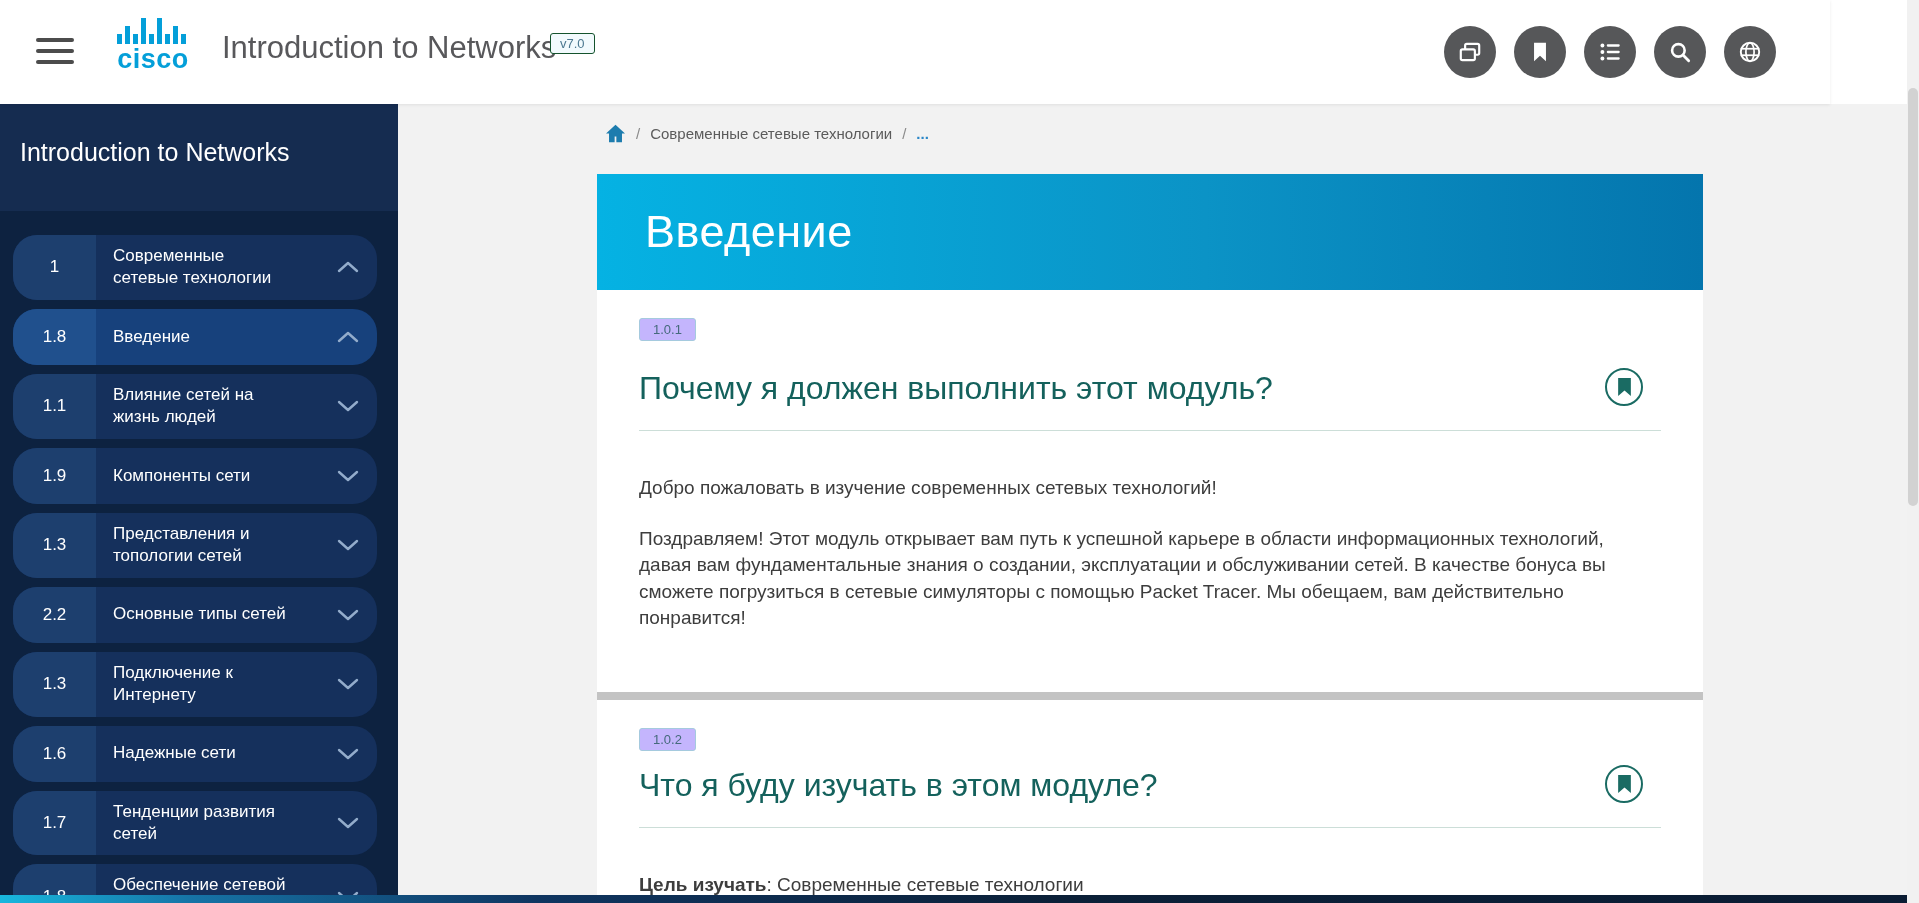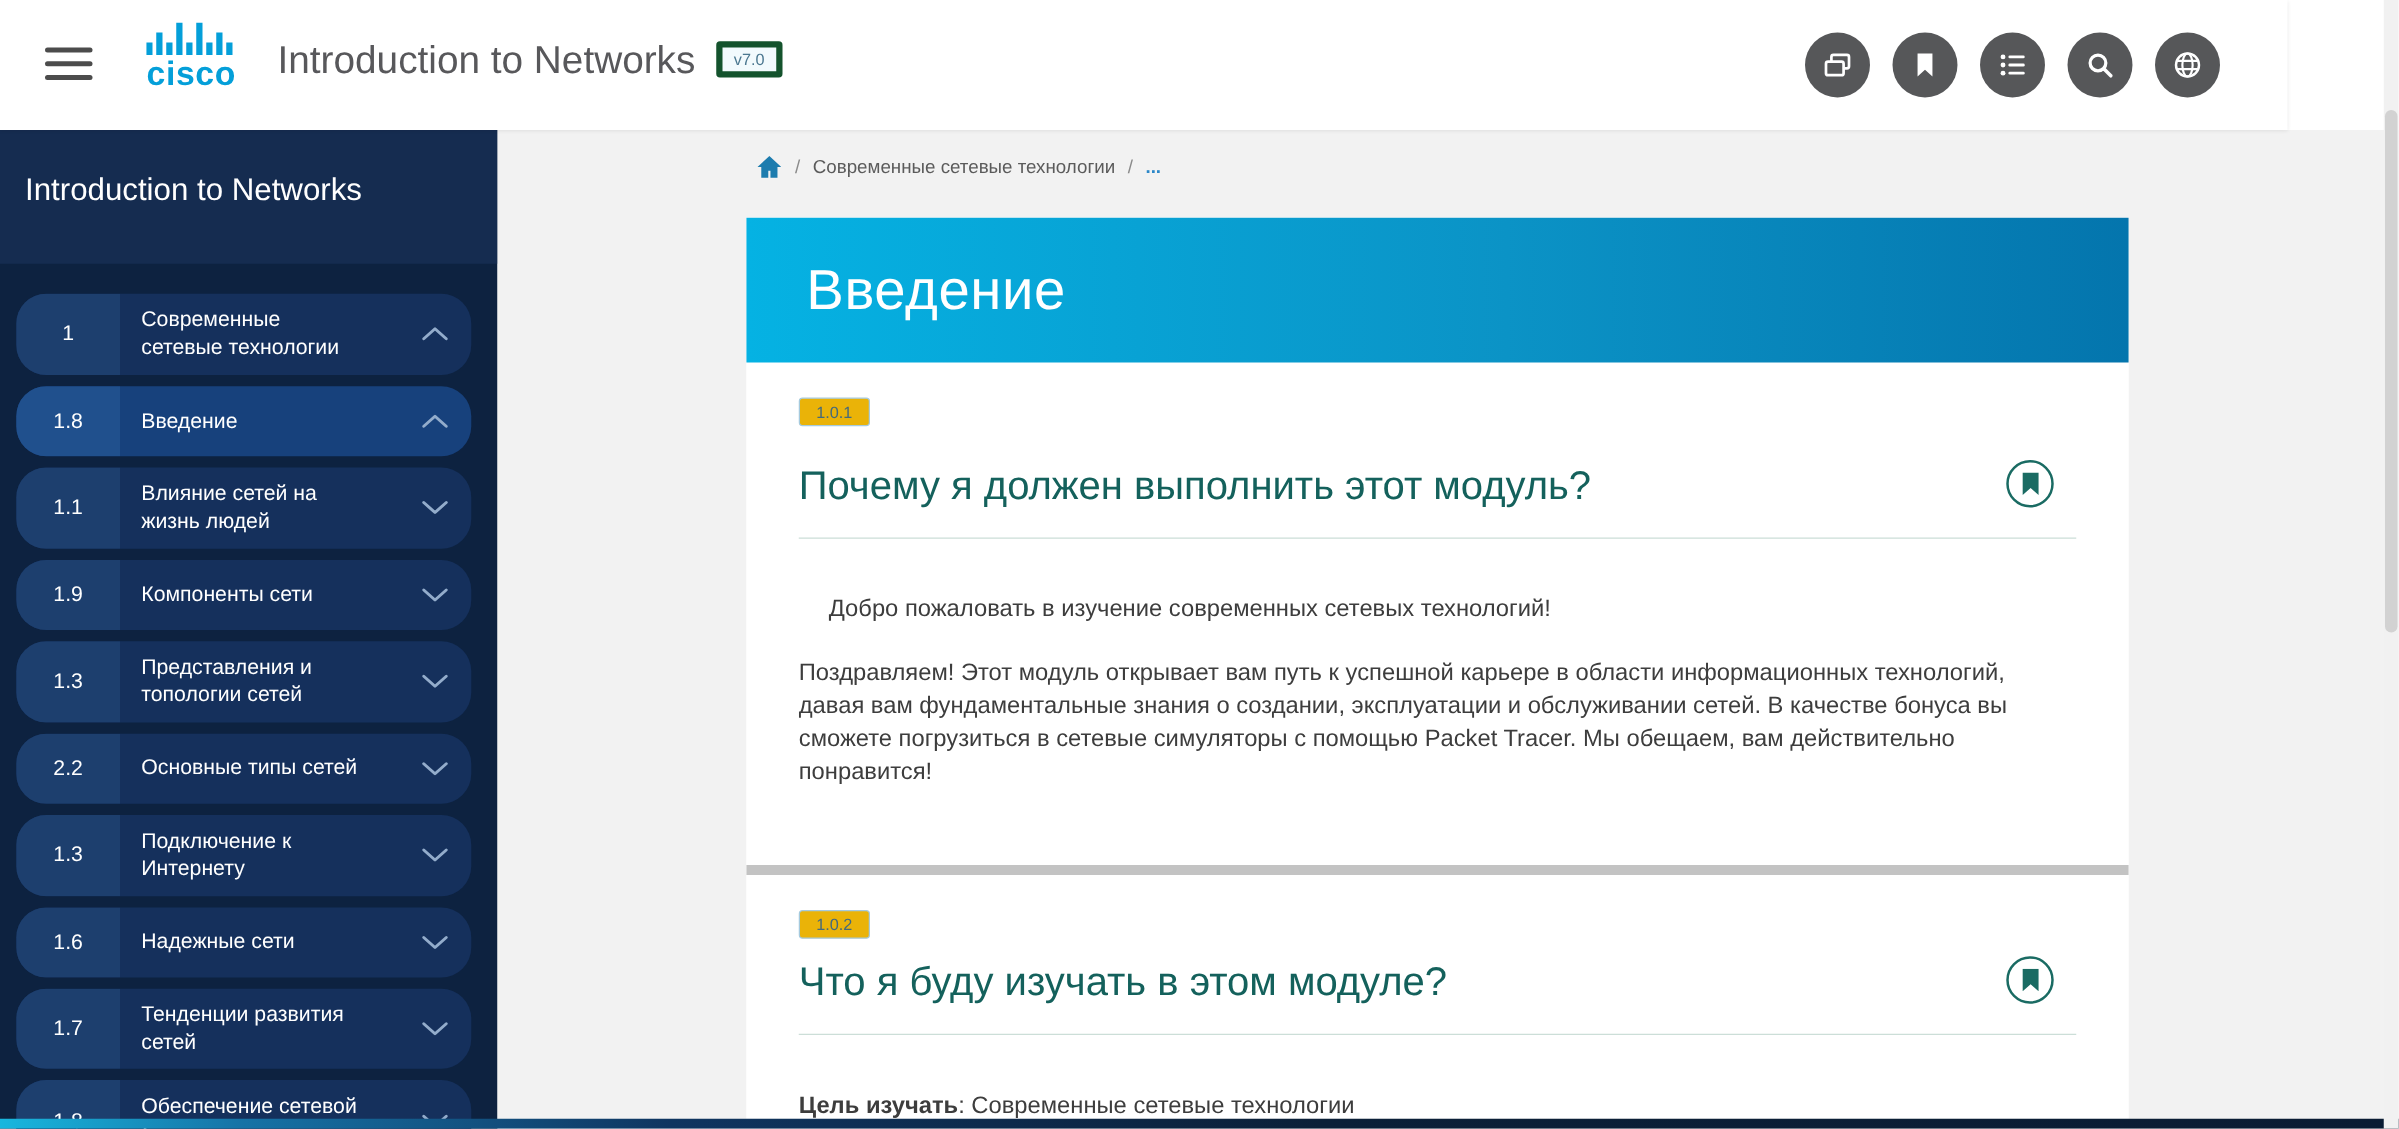--- a/index.html
+++ b/index.html
@@ -10,22 +10,22 @@
   
   header { position:absolute; top:0; left:0; width:1830px; height:104px; background:#fff;
            box-shadow:0 1px 3px rgba(0,0,0,.08); z-index:5; }
   .hamburger { position:absolute; left:36px; top:38px; width:38px; height:28px; cursor:pointer; }
   .hamburger span { display:block; width:38px; height:4px; background:#4c4c4c; border-radius:2px; margin-bottom:7px; }
   .logo { position:absolute; left:107px; top:18px; width:92px; text-align:center; }
   .logo svg { display:block; margin:0 auto; }
   .logo-text { color:#049fd9; font-weight:700; font-size:27px; letter-spacing:.5px; line-height:1;
                text-transform:lowercase; margin-top:-2px; }
   .page-title { position:absolute; left:222px; top:30px; font-size:31px; font-weight:300; color:#58585b; }
-  .ver { position:absolute; left:573px; top:33px; font-size:13px; color:#4c7890; background:#f2fafd;
-         border:5px solid #14532d; border-radius:3px; padding:2px 9px; }
+  .ver { position:absolute; left:550px; top:33px; font-size:13px; color:#4c7890; background:#f2fafd;
+         border:1px solid #14532d; border-radius:3px; padding:2px 9px; }
   .hicons { position:absolute; right:54px; top:26px; display:flex; gap:18px; }
   .hicon { width:52px; height:52px; border-radius:50%; background:#565759; display:flex;
            align-items:center; justify-content:center; cursor:pointer; border:none; }
 
   
   aside { position:absolute; top:104px; left:0; width:398px; height:799px; background:#0d2240; }
   .side-head { height:107px; background:#152c50; color:#fff; font-size:25px; font-weight:400;
                padding:34px 20px 0 20px; }
   nav { display:block; margin-top:24px; padding:0 21px 0 13px; }
   .nav-row { display:flex; align-items:stretch; min-height:56px; border-radius:24px; overflow:hidden;
@@ -47,29 +47,29 @@
   .crumbs .sep { color:#8a8a8a; }
   .crumb-item { color:#5b5b5b; cursor:pointer; }
   .crumb-ellipsis { color:#2b87c8; font-weight:700; cursor:pointer; }
 
   .card { position:absolute; left:199px; top:70px; width:1106px; height:721px; background:#fff; overflow:hidden; }
   .banner { height:116px; background:linear-gradient(90deg,#05b2e3 0%, #0b93c6 55%, #0475ad 100%);
             display:flex; align-items:center; padding-left:48px; }
   .banner span { color:#fff; font-size:45px; font-weight:300; letter-spacing:.5px; }
 
   section { padding:28px 42px 0 42px; position:relative; }
-  .badge { display:inline-block; font-size:13px; color:#456a7c; background:#eab308;
+  .badge { display:inline-block; font-size:13px; color:#456a7c; background:#c4b5fd;
            border:1px solid #a5cade; border-radius:3px; padding:3px 13px; }
   .sec-head-row { display:flex; align-items:flex-start; justify-content:space-between; margin-top:27px; }
   .sec-head-row h2 { font-size:32px; font-weight:400; color:#14615c; line-height:1.25; }
   .bm-btn { width:38px; height:38px; border-radius:50%; border:2px solid #1a6b63; background:#fff;
             flex:0 0 38px; display:flex; align-items:center; justify-content:center; cursor:pointer; margin-right:18px; }
   hr.rule { border:none; border-top:1px solid #ccded8; margin-top:22px; }
   section p { font-size:19px; color:#3d3d3d; line-height:1.4; }
-  .p-first { margin-top:44px;margin-left:24px; }
+  .p-first { margin-top:44px; }
   .p-next { margin-top:24px; max-width:995px; }
   .sec-divider { height:8px; background:#c3c3c3; margin-top:60px; }
   .goal { margin-top:44px; }
   .goal b { font-weight:700; }
 
   
   .bottom-bar { position:absolute; left:0; bottom:0; width:1919px; height:8px; z-index:9;
       background:linear-gradient(90deg,#18b7de 0%, #1673a6 10%, #0f3560 28%, #0b2038 55%, #0a1c33 100%); }
   .scrollbar { position:absolute; right:0; top:0; width:12px; height:903px; background:#f1f1f1; z-index:10; }
   .scroll-thumb { position:absolute; left:1px; top:88px; width:10px; height:418px; background:#d2d2d2; border-radius:6px; }

